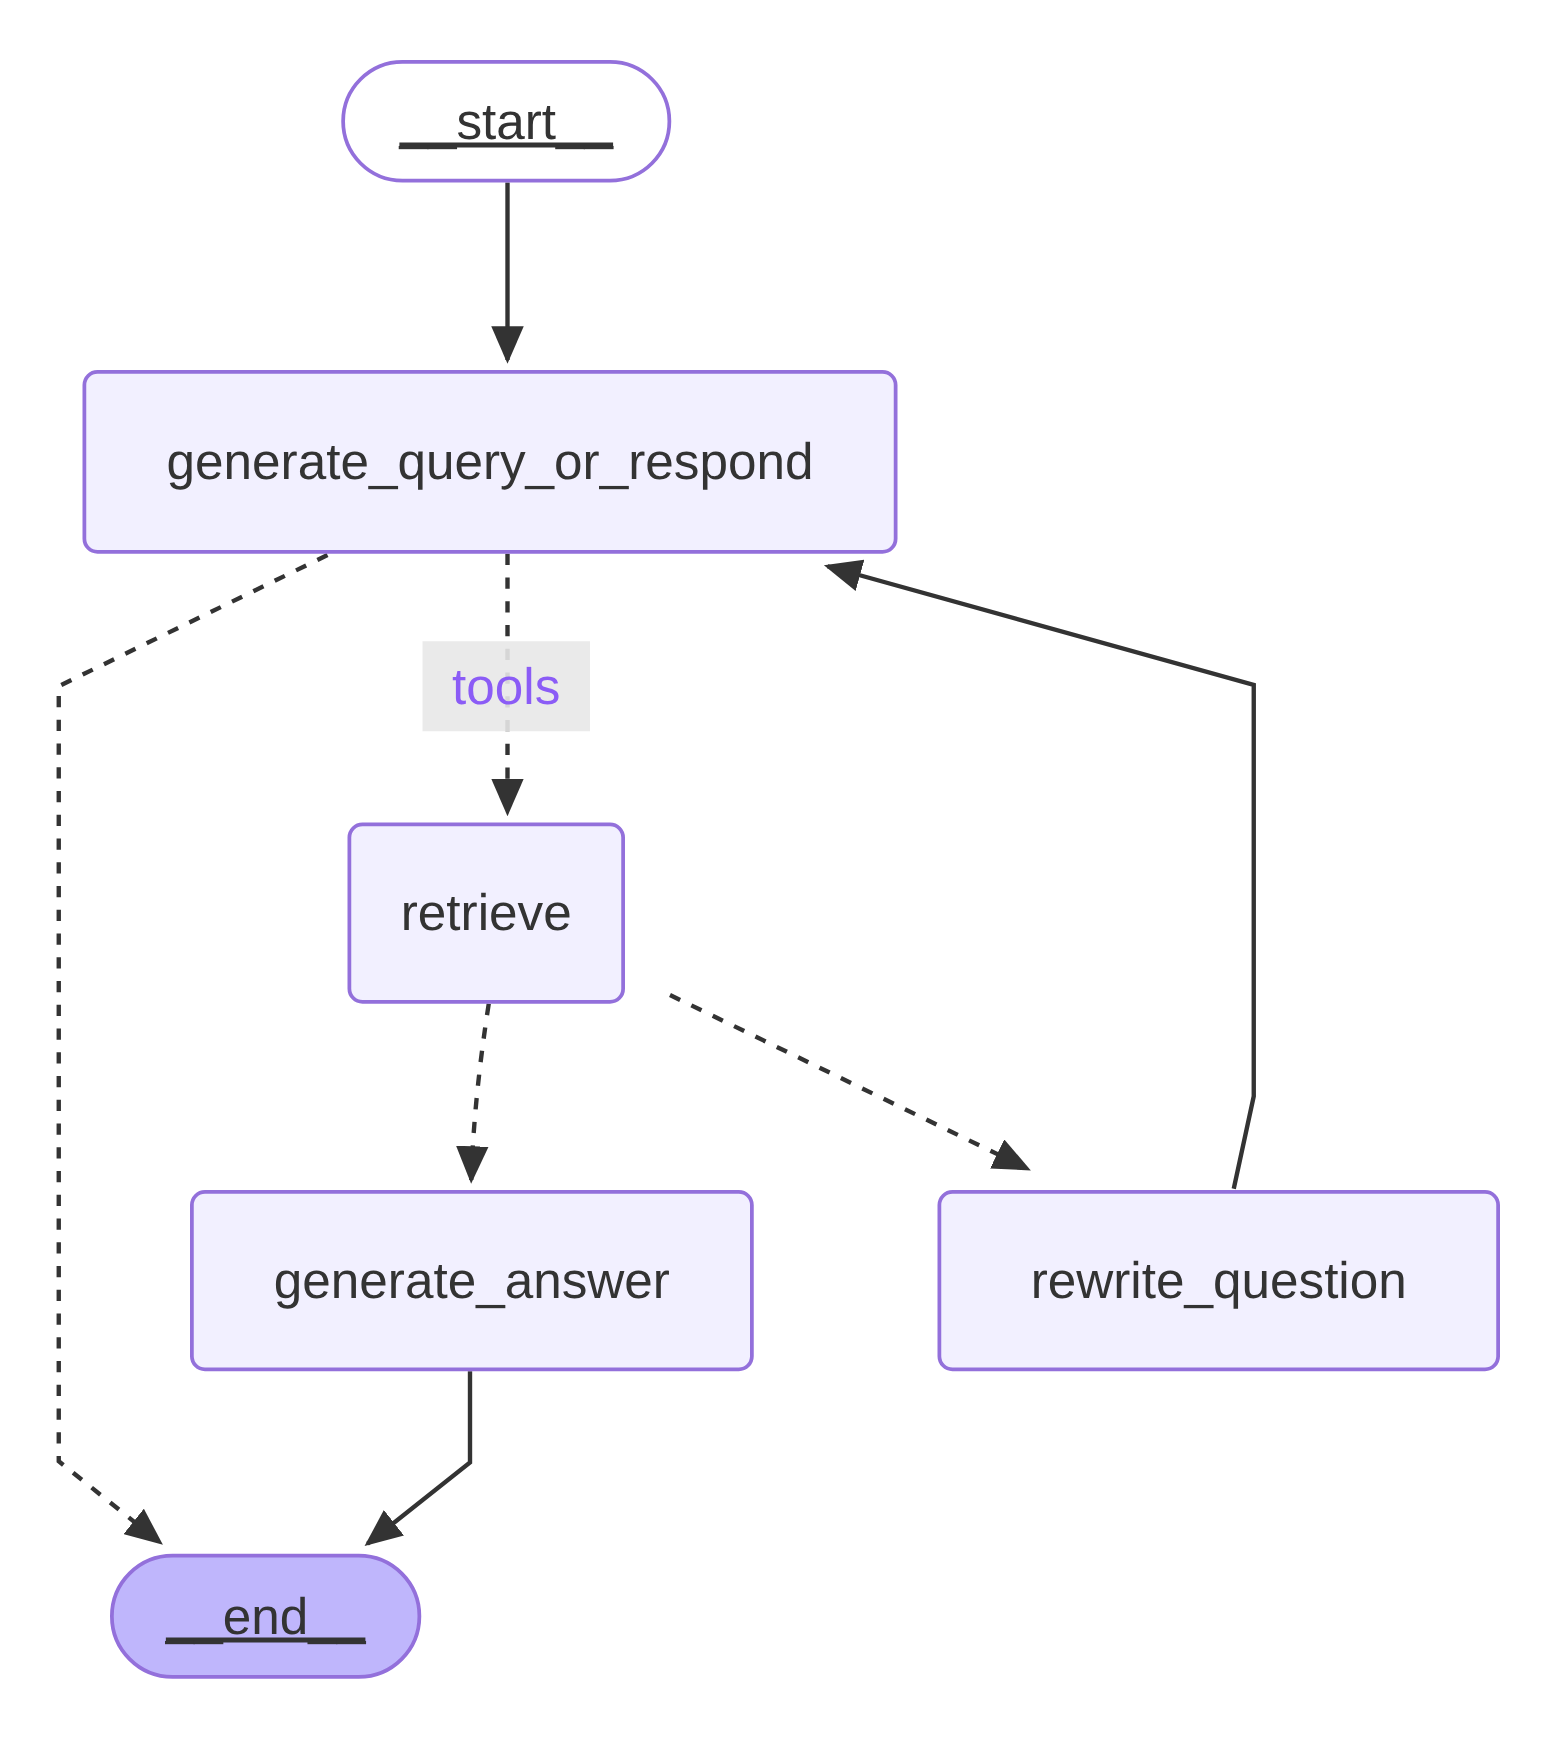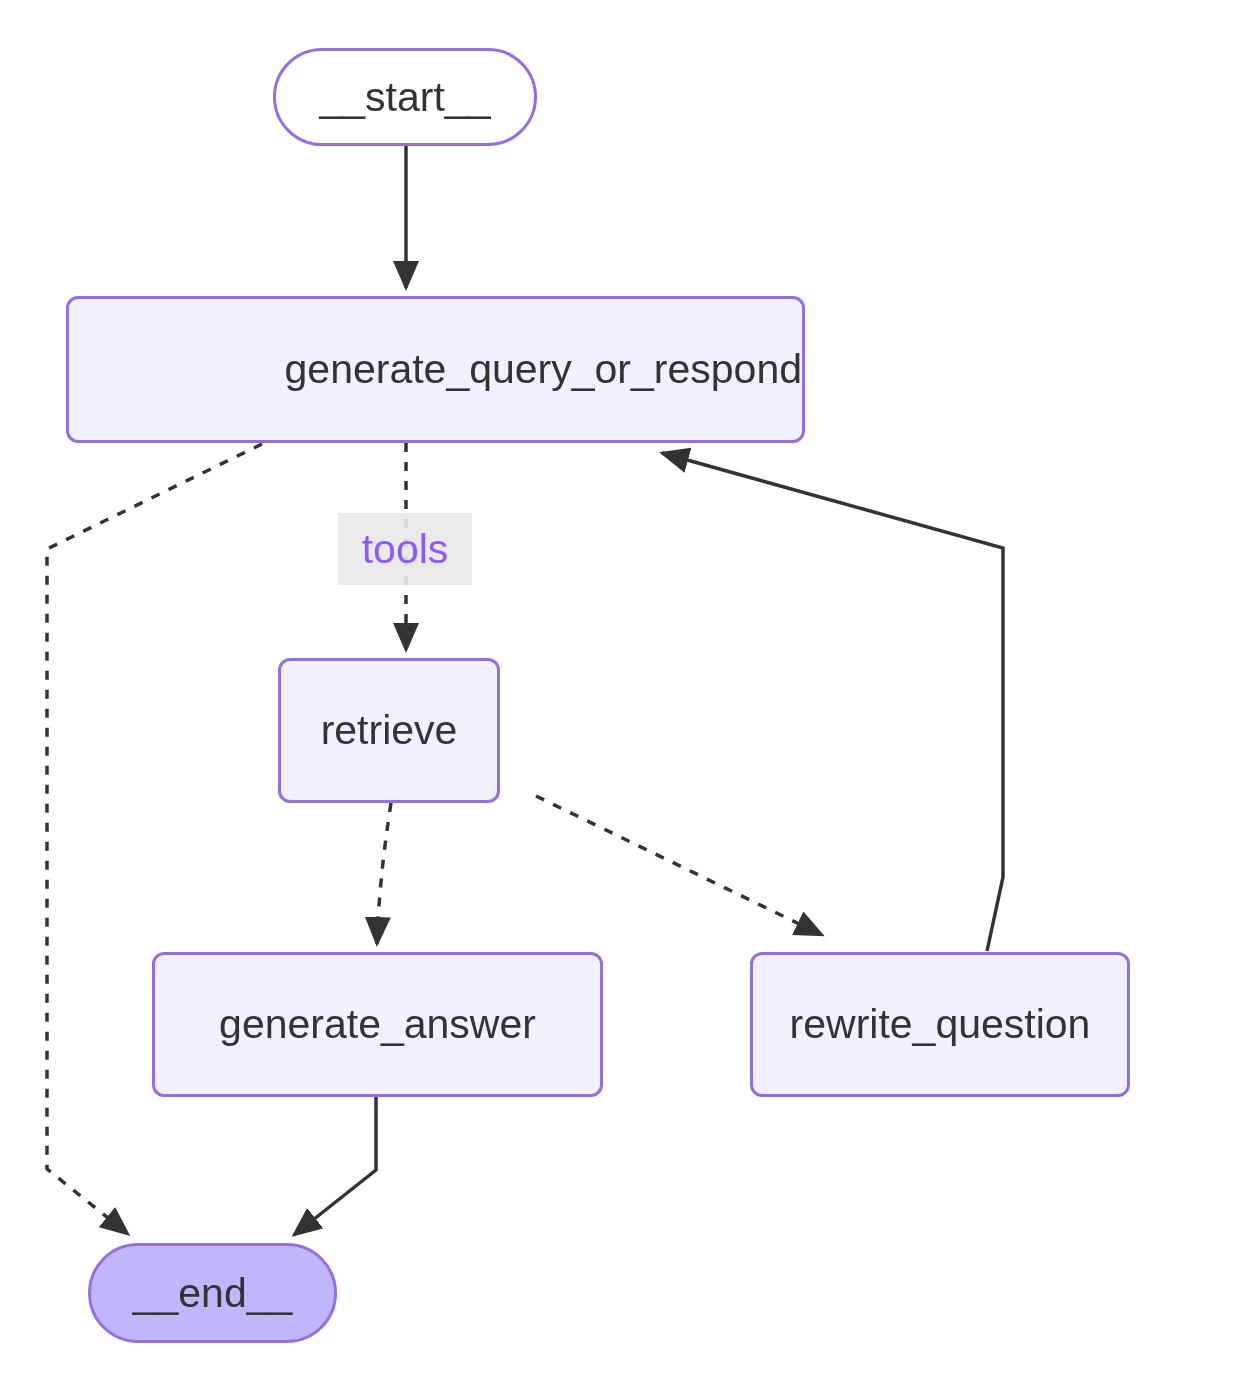--- a/index.html
+++ b/index.html
@@ -39,31 +39,32 @@
     background: #f2f0ff;
     border: 3px solid #9370db;
     border-radius: 12px;
     color: #333333;
     font-size: 41px;
     text-align: center;
     white-space: nowrap;
   }
   .node.stadium {
     border-radius: 60px;
+    text-decoration: underline;
   }
   .node.start-node {
     background: #ffffff;
   }
   .node.end-node {
     background: #bfb6fc;
   }
-  .node-generate-query { left: 66px;  top: 296px;  width: 739px; height: 147px; justify-content: flex-end; }
+  .node-generate-query { left: 66px;  top: 296px;  width: 652px; height: 147px; }
   .node-retrieve       { left: 278px; top: 658px;  width: 222px; height: 145px; }
   .node-generate-answer{ left: 152px; top: 952px;  width: 451px; height: 145px; }
-  .node-rewrite        { left: 750px; top: 952px;  width: 380px; height: 145px; }
+  .node-rewrite        { left: 750px; top: 952px;  width: 450px; height: 145px; }
   .node-start          { left: 273px; top: 48px;   width: 264px; height: 98px;  }
   .node-end            { left: 88px;  top: 1243px; width: 249px; height: 100px; }
   .edge-label {
     position: absolute;
     z-index: 3;
     left: 338px;
     top: 513px;
     width: 134px;
     height: 72px;
     display: flex;

